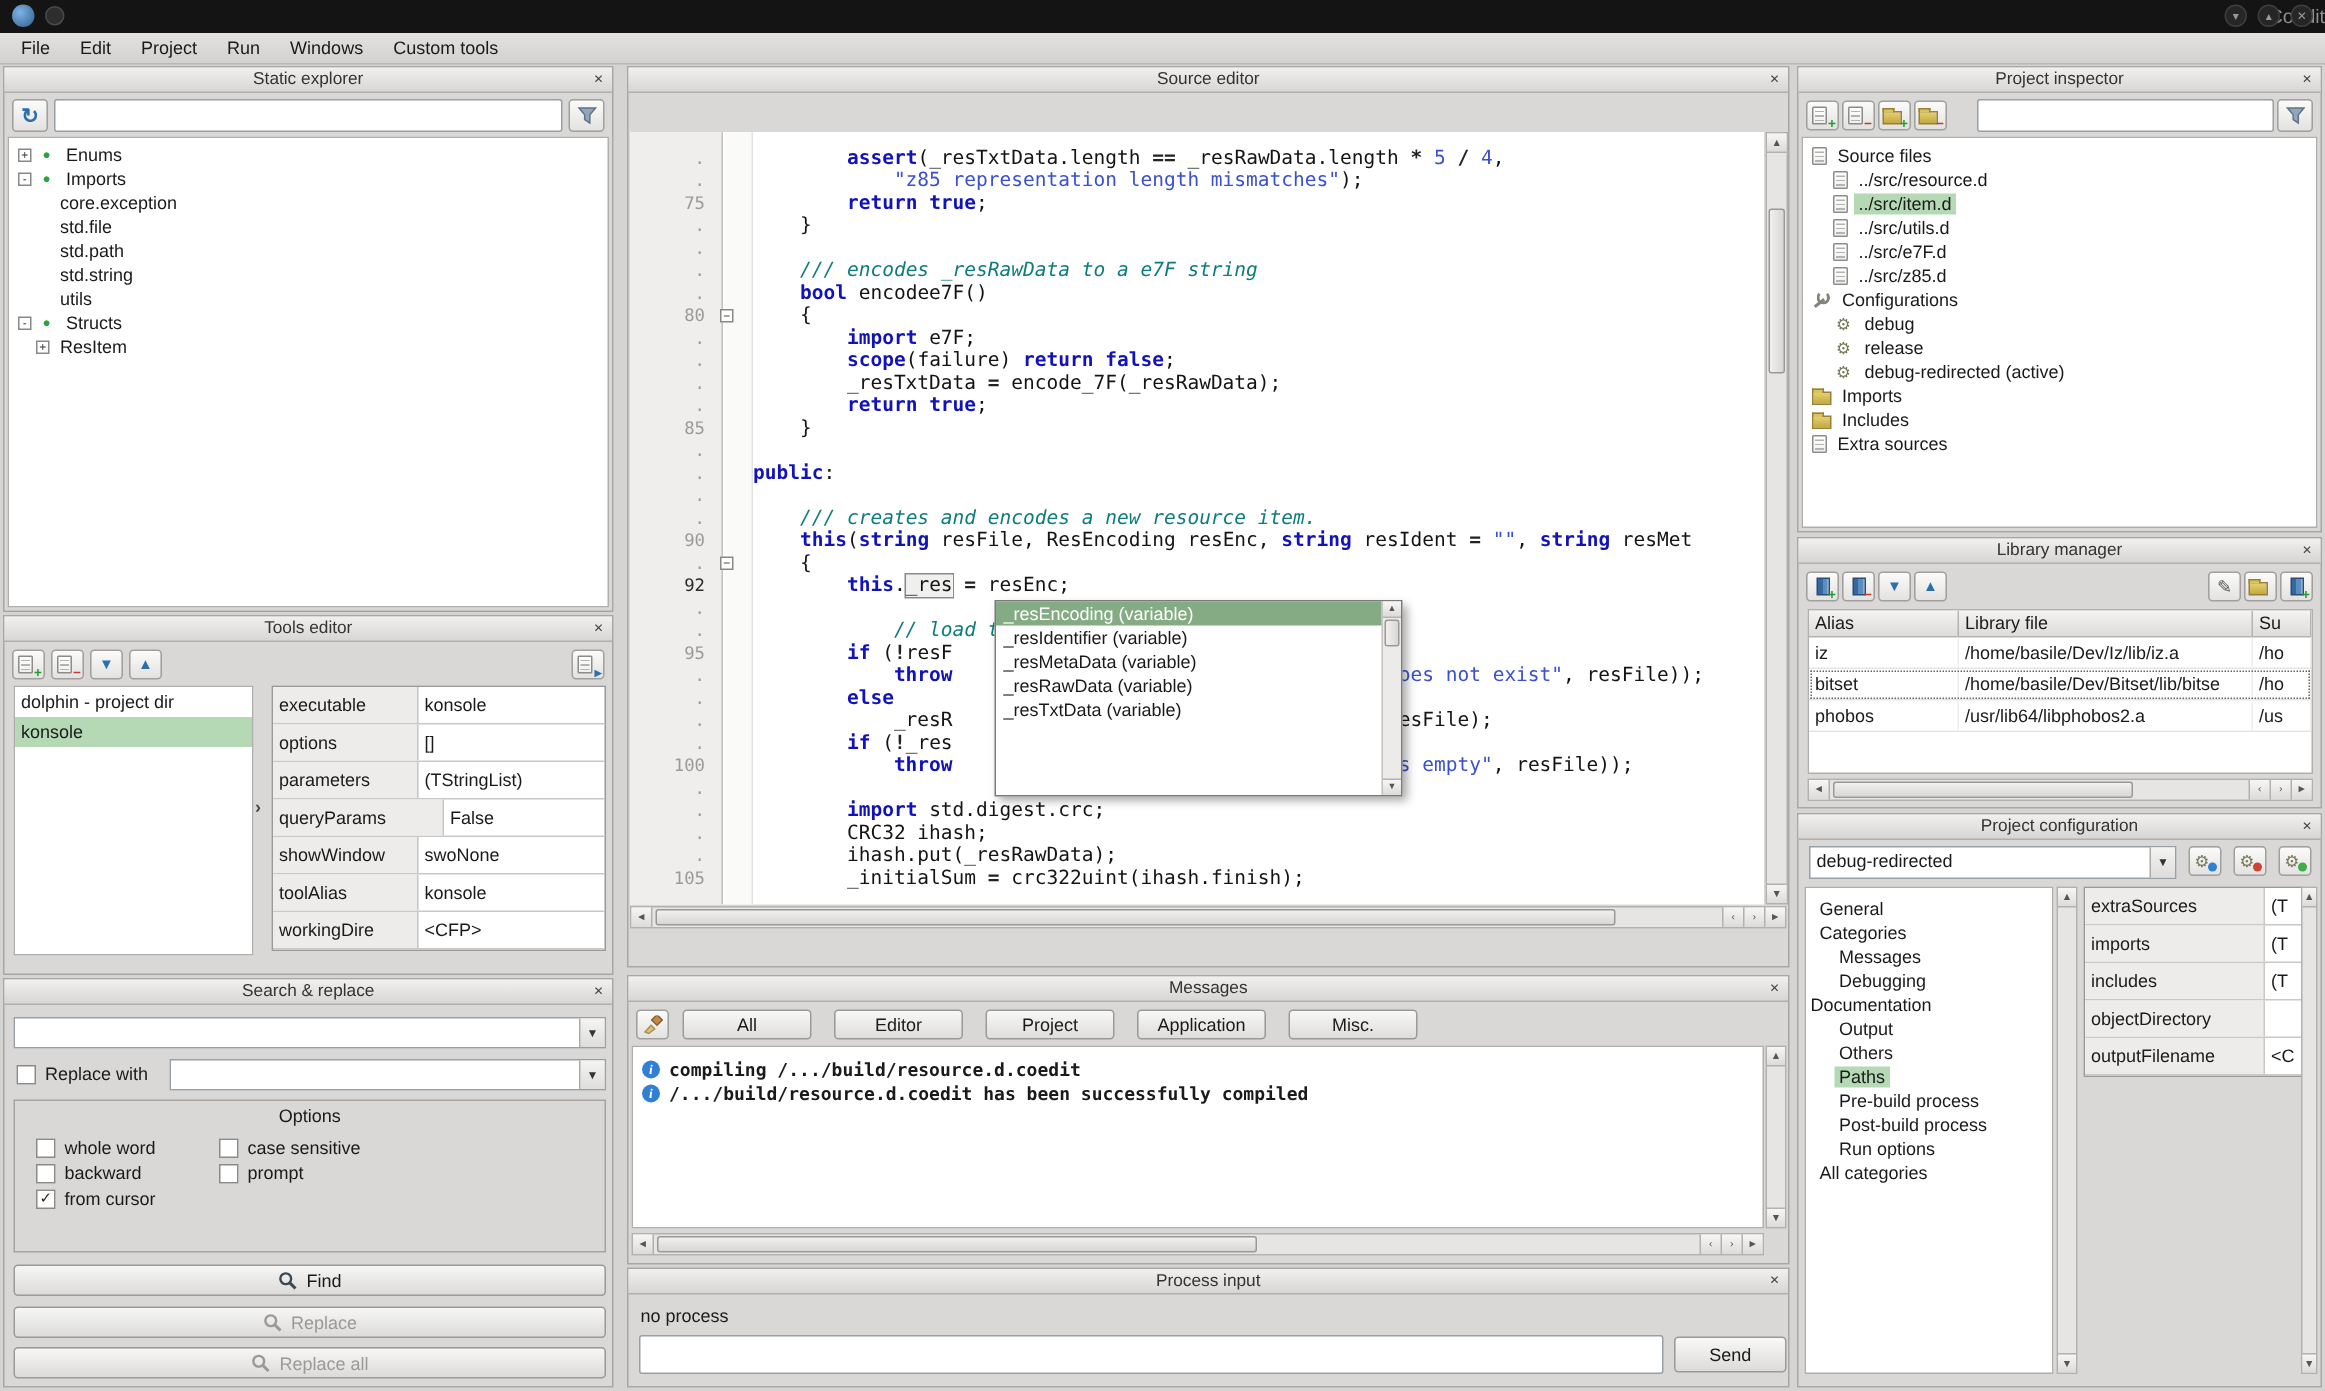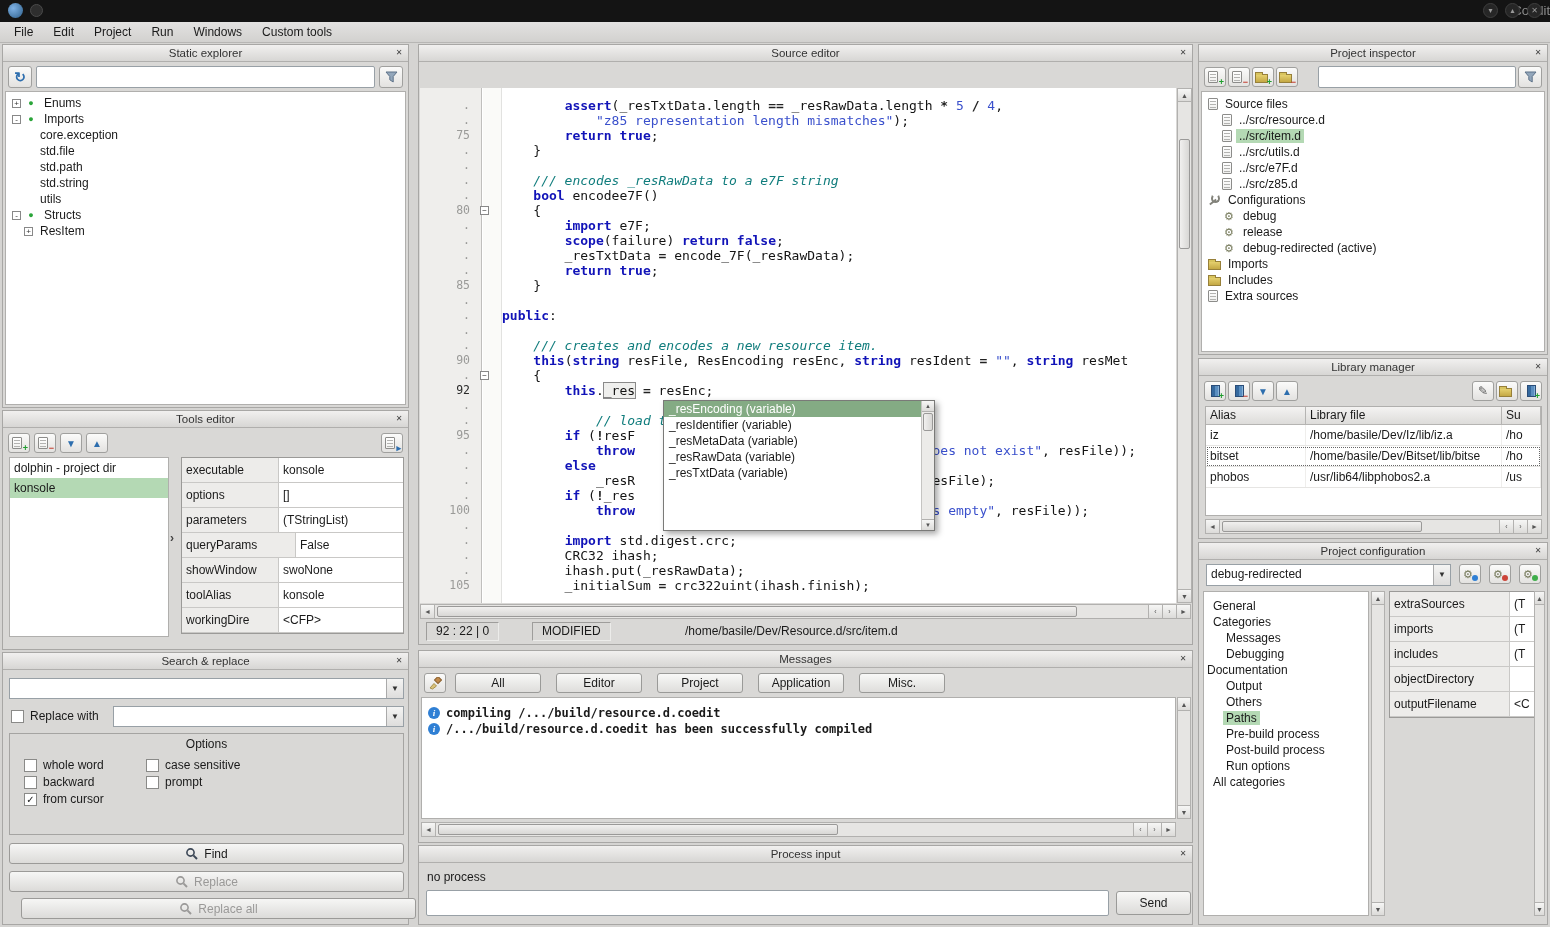--- a/index.html
+++ b/index.html
@@ -374,21 +374,21 @@
       </svg>
     <span>Find</span>
   </div>
   <div class="bigbtn disabled" style="top:218px;">
     <svg width="13" height="13">
         <circle cx="5.5" cy="5.5" r="3.6" fill="none" stroke="#9a9998" stroke-width="1.6"></circle>
         <line x1="8.4" y1="8.4" x2="12" y2="12" stroke="#9a9998" stroke-width="2"></line>
       </svg>
     <span>Replace</span>
   </div>
-  <div class="bigbtn disabled" style="top:245px;margin-left:12px;">
+  <div class="bigbtn disabled" style="top:245px;">
     <svg width="13" height="13">
         <circle cx="5.5" cy="5.5" r="3.6" fill="none" stroke="#9a9998" stroke-width="1.6"></circle>
         <line x1="8.4" y1="8.4" x2="12" y2="12" stroke="#9a9998" stroke-width="2"></line>
       </svg>
     <span>Replace all</span>
   </div>
 </div>
 
 <div class="panel" id="p-source" style="left:418px;top:44px;width:775px;height:601px;">
   <div class="phead">
@@ -577,25 +577,20 @@
   </div>
   <div class="hscroll" style="left:1px;top:559px;width:771px;">
     <span class="sb-btn">◄</span>
     <span class="sb-track">
         <span class="sb-thumb-h" style="left:2px;width:640px;"></span>
       </span>
     <span class="sb-btn end">‹</span>
     <span class="sb-btn end">›</span>
     <span class="sb-btn end">►</span>
   </div>
-  <div id="statusbar">
-    <span class="scell" style="left:6px;">92 : 22 | 0</span>
-    <span class="scell" style="left:112px;">MODIFIED</span>
-    <span style="position:absolute;left:265px;top:5px;">/home/basile/Dev/Resource.d/src/item.d</span>
-  </div>
 </div>
 
 <div class="panel" id="p-messages" style="left:418px;top:650px;width:775px;height:193px;">
   <div class="phead">
     <span>Messages</span>
     <span class="pclose">✕</span>
   </div>
   <div class="toolbar" style="gap:15px;">
     <div class="tbtn small" style="margin-right:-6px;">
       <svg width="14" height="13">

